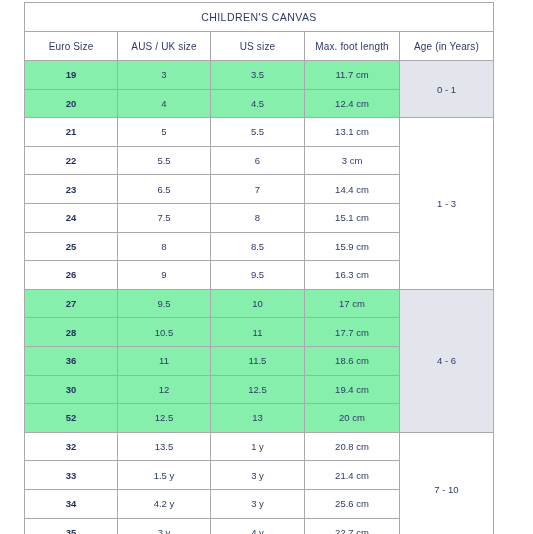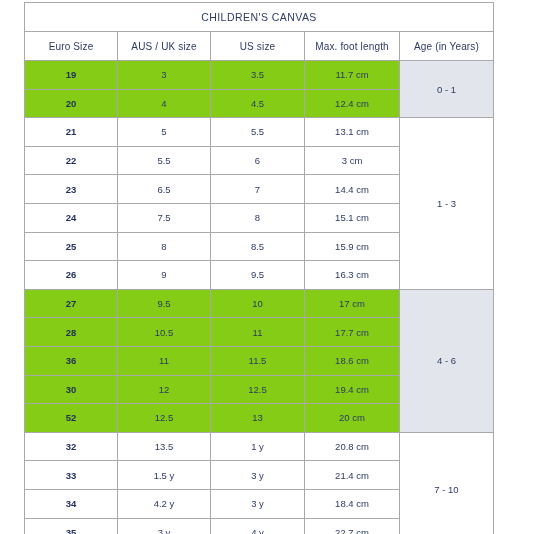--- a/index.html
+++ b/index.html
@@ -53,21 +53,21 @@
     height: 27.6px;
     font-size: 9.5px;
     color: #445486;
   }
   .body-row td.euro {
     font-weight: bold;
     font-size: 9.5px;
     color: #22305e;
   }
   .shaded td {
-    background: #84cc16;
+    background: #86efac;
   }
   td.age-cell {
     font-size: 9.5px;
     color: #445486;
   }
   td.age-cell.shaded-age {
     background: #e2e5ec;
     margin-top: 29px;
   }
   col.c1 { width: 93px; }
@@ -190,21 +190,21 @@
         <tr class="body-row">
           <td class="euro">33</td>
           <td>1.5 y</td>
           <td>3 y</td>
           <td>21.4 cm</td>
         </tr>
         <tr class="body-row">
           <td class="euro">34</td>
           <td>4.2 y</td>
           <td>3 y</td>
-          <td>18.4 cm</td>
+          <td>25.6 cm</td>
         </tr>
         <tr class="body-row">
           <td class="euro">35</td>
           <td>3 y</td>
           <td>4 y</td>
           <td>22.7 cm</td>
         </tr>
       </tbody>
   </table>
 </div>

